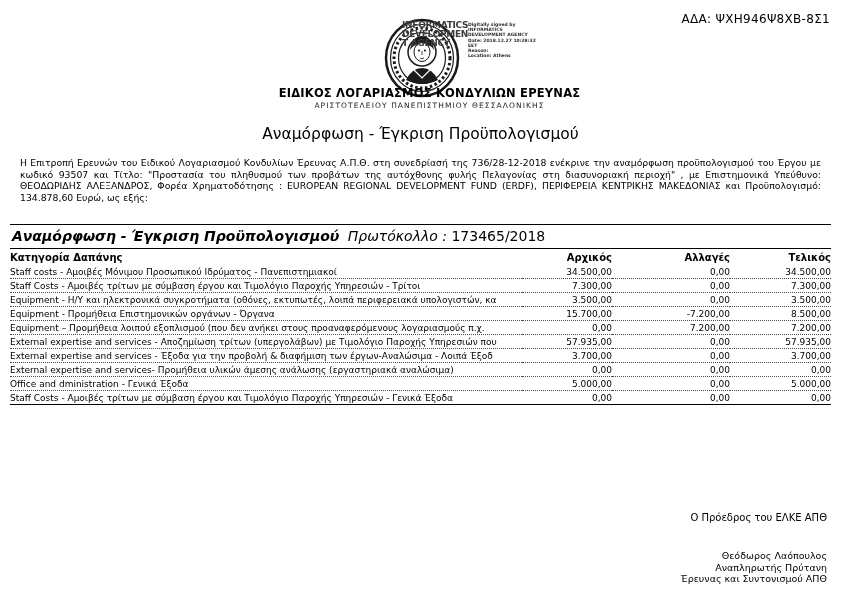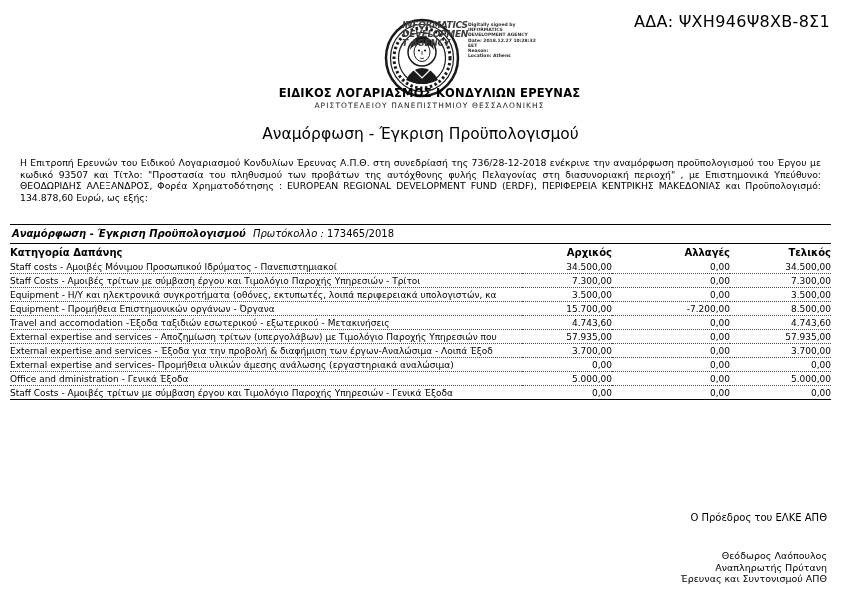--- a/index.html
+++ b/index.html
@@ -1,27 +1,27 @@
 <!DOCTYPE html>
 <html><head>
 <meta charset="utf-8">
 <style>
   html,body{margin:0;padding:0;background:#ffffff;}
   .page{
     position:relative;width:841px;height:595px;background:#fff;overflow:hidden;
     font-family:"DejaVu Sans",sans-serif;color:#000;
   }
-  .ada{position:absolute;top:12px;right:11px;font-size:16px;letter-spacing:.3px;}
+  .ada{position:absolute;top:12px;right:11px;font-size:12px;letter-spacing:.3px;}
   
   .logo-wrap{position:absolute;left:384px;top:18px;width:170px;height:80px;}
   .seal{position:absolute;left:0;top:0;}
   .watermark{
     position:absolute;left:18px;top:3px;width:80px;
     font-size:9px;font-weight:bold;line-height:9px;color:#3c3c3c;
-    letter-spacing:-0.3px;white-space:pre-line;font-style:italic;
+    letter-spacing:-0.3px;white-space:pre-line;
   }
   .sigdetails{
     position:absolute;left:84px;top:4px;width:80px;
     font-size:4.5px;line-height:5.2px;color:#2f2f2f;font-weight:bold;
     white-space:pre-line;
   }
   .org{position:absolute;left:0;top:86px;width:841px;text-align:center;margin-left:9px;}
   .org1{font-size:11.5px;font-weight:bold;letter-spacing:.2px;}
   .org2{font-size:7.5px;letter-spacing:1.1px;color:#222;margin-top:1px;}
   .doc-title{
@@ -29,21 +29,21 @@
     font-size:15.5px;font-weight:400;
   }
   .intro{
     position:absolute;top:157px;left:20px;width:801px;margin:0;
     font-size:9.3px;line-height:11.6px;text-align:justify;
   }
   
   .table-wrap{position:absolute;top:224px;left:10px;width:821px;}
   .band{
     border-top:1px solid #000;border-bottom:1px solid #000;
-    padding:3px 0 4px 2px;font-size:10px;
+    padding:3px 0 4px 2px;font-size:14px;
   }
   .band-bold{font-weight:bold;font-style:italic;}
   .band-proto{font-style:italic;margin-left:4px;}
   .band-num{font-style:normal;}
   table.budget{border-collapse:collapse;width:821px;table-layout:fixed;margin-top:1px;}
   table.budget th{font-size:10px;font-weight:bold;padding:2px 0 2px 0;}
   table.budget th.cat{text-align:left;width:512px;}
   table.budget th.n1{text-align:right;width:90px;}
   table.budget th.n2{text-align:right;width:118px;}
   table.budget th.n3{text-align:right;width:101px;}
@@ -136,24 +136,24 @@
             <td class="num">0,00</td>
             <td class="num">3.500,00</td>
           </tr>
           <tr>
             <td class="cat">Equipment - Προμήθεια Επιστημονικών οργάνων - Όργανα</td>
             <td class="num">15.700,00</td>
             <td class="num">-7.200,00</td>
             <td class="num">8.500,00</td>
           </tr>
           <tr>
-            <td class="cat">Travel and accomodation -Έξοδα ταξιδιών εσωτερικού - εξωτερικού - Μετακινήσεις</td>
-            <td class="num">4.743,60</td>
+            <td class="cat">Equipment – Προμήθεια λοιπού εξοπλισμού (που δεν ανήκει στους προαναφερόμενους λογαριασμούς π.χ.</td>
             <td class="num">0,00</td>
-            <td class="num">4.743,60</td>
+            <td class="num">7.200,00</td>
+            <td class="num">7.200,00</td>
           </tr>
           <tr>
             <td class="cat">External expertise and services - Αποζημίωση τρίτων (υπεργολάβων) με Τιμολόγιο Παροχής Υπηρεσιών που</td>
             <td class="num">57.935,00</td>
             <td class="num">0,00</td>
             <td class="num">57.935,00</td>
           </tr>
           <tr>
             <td class="cat">External expertise and services - Έξοδα για την προβολή &amp; διαφήμιση των έργων-Αναλώσιμα - Λοιπά Έξοδ</td>
             <td class="num">3.700,00</td>

